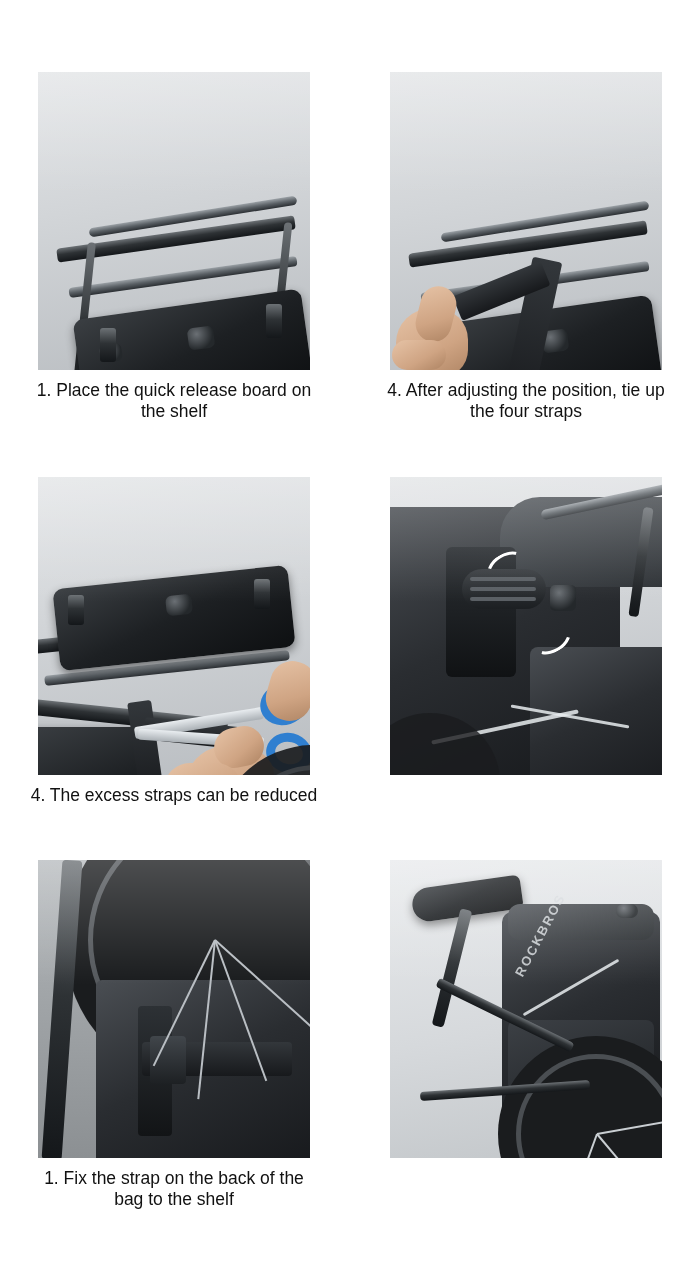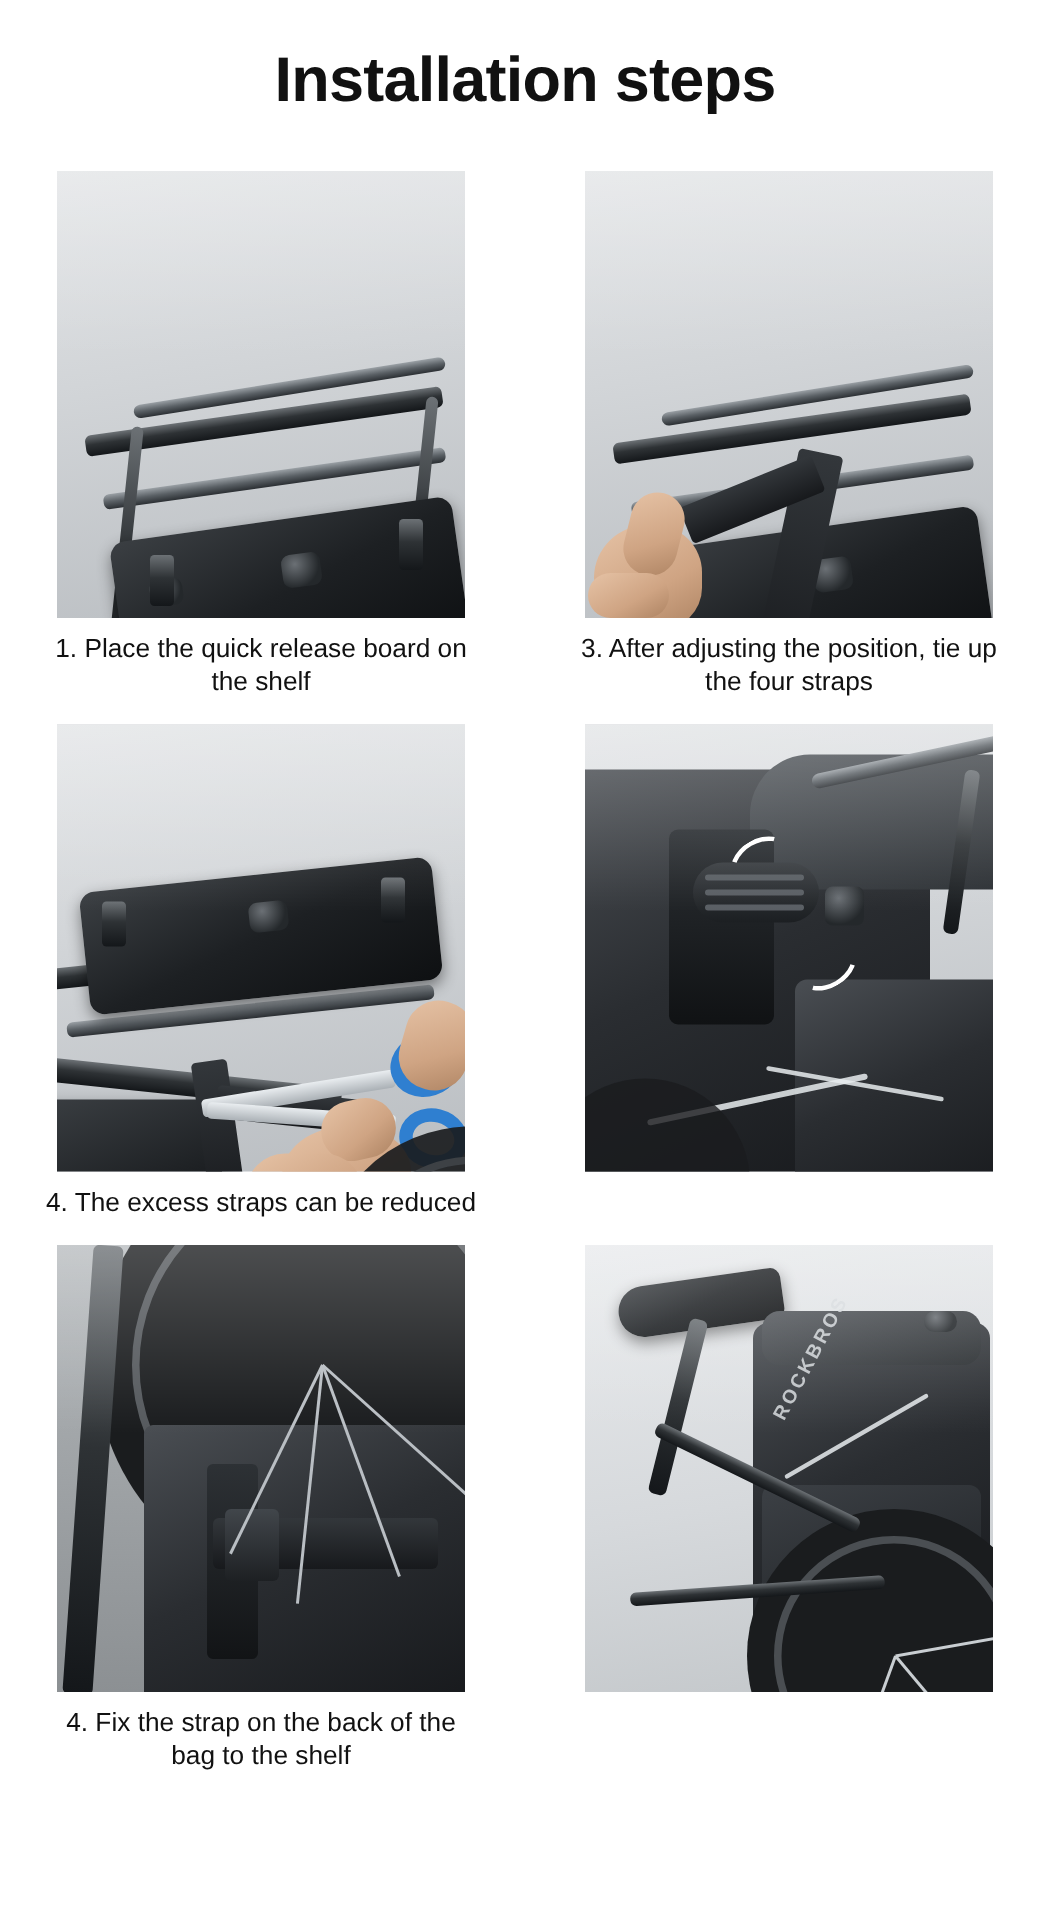--- a/index.html
+++ b/index.html
@@ -36,20 +36,21 @@
     width: 624px;
     display: grid;
     grid-template-columns: 272px 272px;
     column-gap: 80px;
     row-gap: 18px;
   }
   .step {
     display: flex;
     flex-direction: column;
     align-items: center;
+    margin-top: 36px;
   }
   .photo {
     width: 272px;
     height: 298px;
     position: relative;
     overflow: hidden;
     background: #cfd2d5;
   }
   .caption {
     margin-top: 10px;
@@ -155,21 +156,20 @@
     position: absolute; left:0; right:0; top:0; height: 42%;
     background: linear-gradient(180deg, rgba(255,255,255,.22), rgba(255,255,255,0));
     pointer-events: none;
   }
 </style>
 </head>
 <body>
 
 <div class="page">
 
-  <h1 class="page-title">Installation steps</h1>
 
   <div class="grid">
 
     <div class="step">
       <div class="photo">
         <div class="bg-wall"></div>
 
         <div class="rack-bar" style="left:18px;top:160px;width:240px;height:14px;transform:rotate(-8deg);"></div>
         <div class="rack-bar light" style="left:30px;top:200px;width:230px;height:10px;transform:rotate(-8deg);"></div>
 
@@ -202,21 +202,21 @@
 
         <div class="strap" style="left:126px;top:186px;width:30px;height:160px;transform:rotate(12deg);"></div>
         <div class="strap" style="left:64px;top:206px;width:95px;height:26px;transform:rotate(-22deg);"></div>
 
         <div class="hand" style="left:6px;top:236px;width:72px;height:70px;"></div>
         <div class="hand" style="left:28px;top:214px;width:36px;height:56px;border-radius:18px;transform:rotate(14deg);"></div>
         <div class="hand" style="left:2px;top:268px;width:54px;height:30px;border-radius:16px;"></div>
 
         <div class="shade-top"></div>
       </div>
-      <div class="caption">3. After adjusting the position, tie up the four straps</div>
+      <div class="caption">4. After adjusting the position, tie up the four straps</div>
     </div>
 
     <div class="step">
       <div class="photo">
         <div class="bg-wall"></div>
         <div class="rack-bar" style="left:-6px;top:150px;width:250px;height:14px;transform:rotate(-6deg);"></div>
         <div class="rack-bar light" style="left:6px;top:186px;width:246px;height:10px;transform:rotate(-6deg);"></div>
         <div class="plate" style="left:18px;top:100px;width:236px;height:82px;transform:rotate(-6deg);"></div>
         <div class="knob" style="left:128px;top:118px;width:26px;height:20px;transform:rotate(-6deg);"></div>
         <div class="rack-bar" style="left:30px;top:118px;width:16px;height:30px;border-radius:3px;"></div>
@@ -290,21 +290,21 @@
         <div class="strap" style="left:100px;top:146px;width:34px;height:130px;border-radius:4px;background:linear-gradient(180deg,#2d3135,#121416);"></div>
         <div class="strap" style="left:104px;top:182px;width:150px;height:34px;border-radius:4px;"></div>
         <div class="strap" style="left:112px;top:176px;width:36px;height:48px;border-radius:4px;background:linear-gradient(180deg,#41464b,#1d2023);"></div>
 
         <div class="spoke" style="left:176px;top:80px;height:140px;transform:rotate(26deg);background:#b9bec3;"></div>
         <div class="spoke" style="left:176px;top:80px;height:150px;transform:rotate(-20deg);background:#b9bec3;"></div>
         <div class="spoke" style="left:176px;top:80px;height:160px;transform:rotate(6deg);background:#b9bec3;"></div>
         <div class="spoke" style="left:176px;top:80px;height:160px;transform:rotate(-48deg);background:#b9bec3;"></div>
         <div class="shade-top"></div>
       </div>
-      <div class="caption">4. Fix the strap on the back of the bag to the shelf</div>
+      <div class="caption">1. Fix the strap on the back of the bag to the shelf</div>
     </div>
 
     <div class="step">
       <div class="photo">
         <div class="bg-wall" style="background:linear-gradient(170deg,#e9ebed 0%,#d6d9dc 55%,#c2c6c9 100%);"></div>
 
         <div class="plate" style="left:22px;top:22px;width:110px;height:34px;border-radius:20px 8px 8px 20px;transform:rotate(-8deg);"></div>
 
         <div class="rack-bar" style="left:56px;top:48px;width:12px;height:120px;transform:rotate(14deg);"></div>
 

